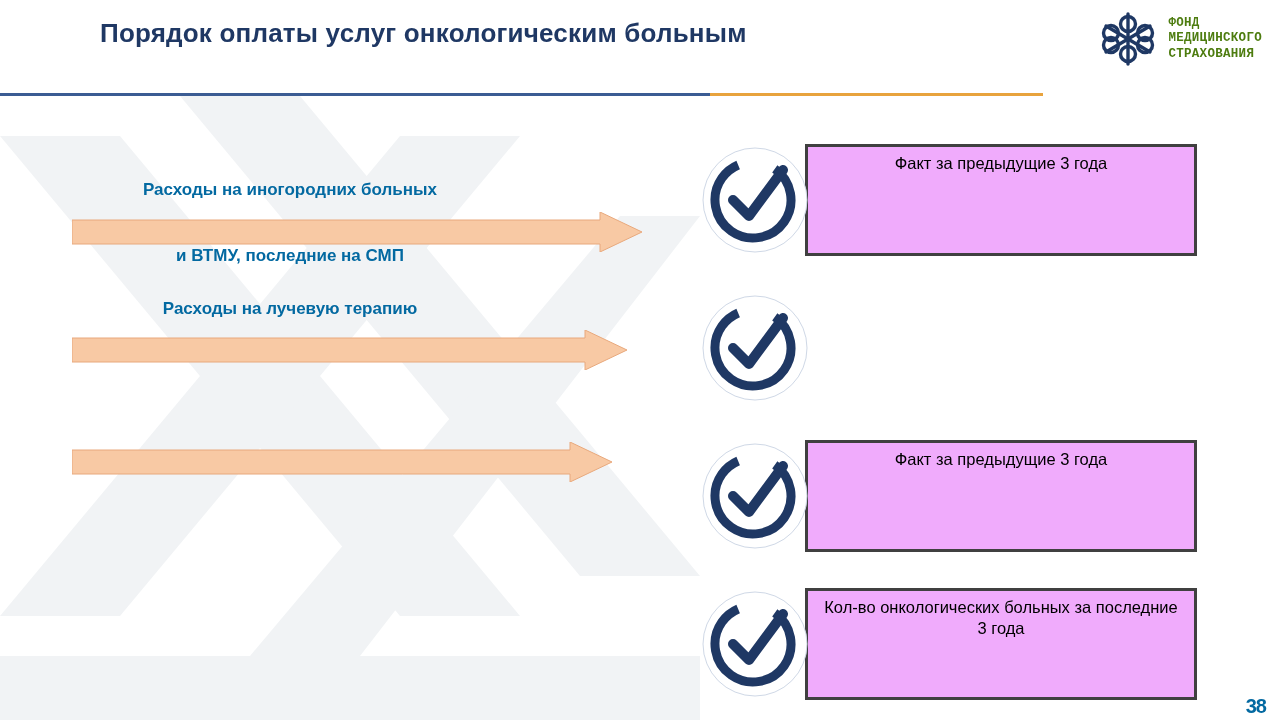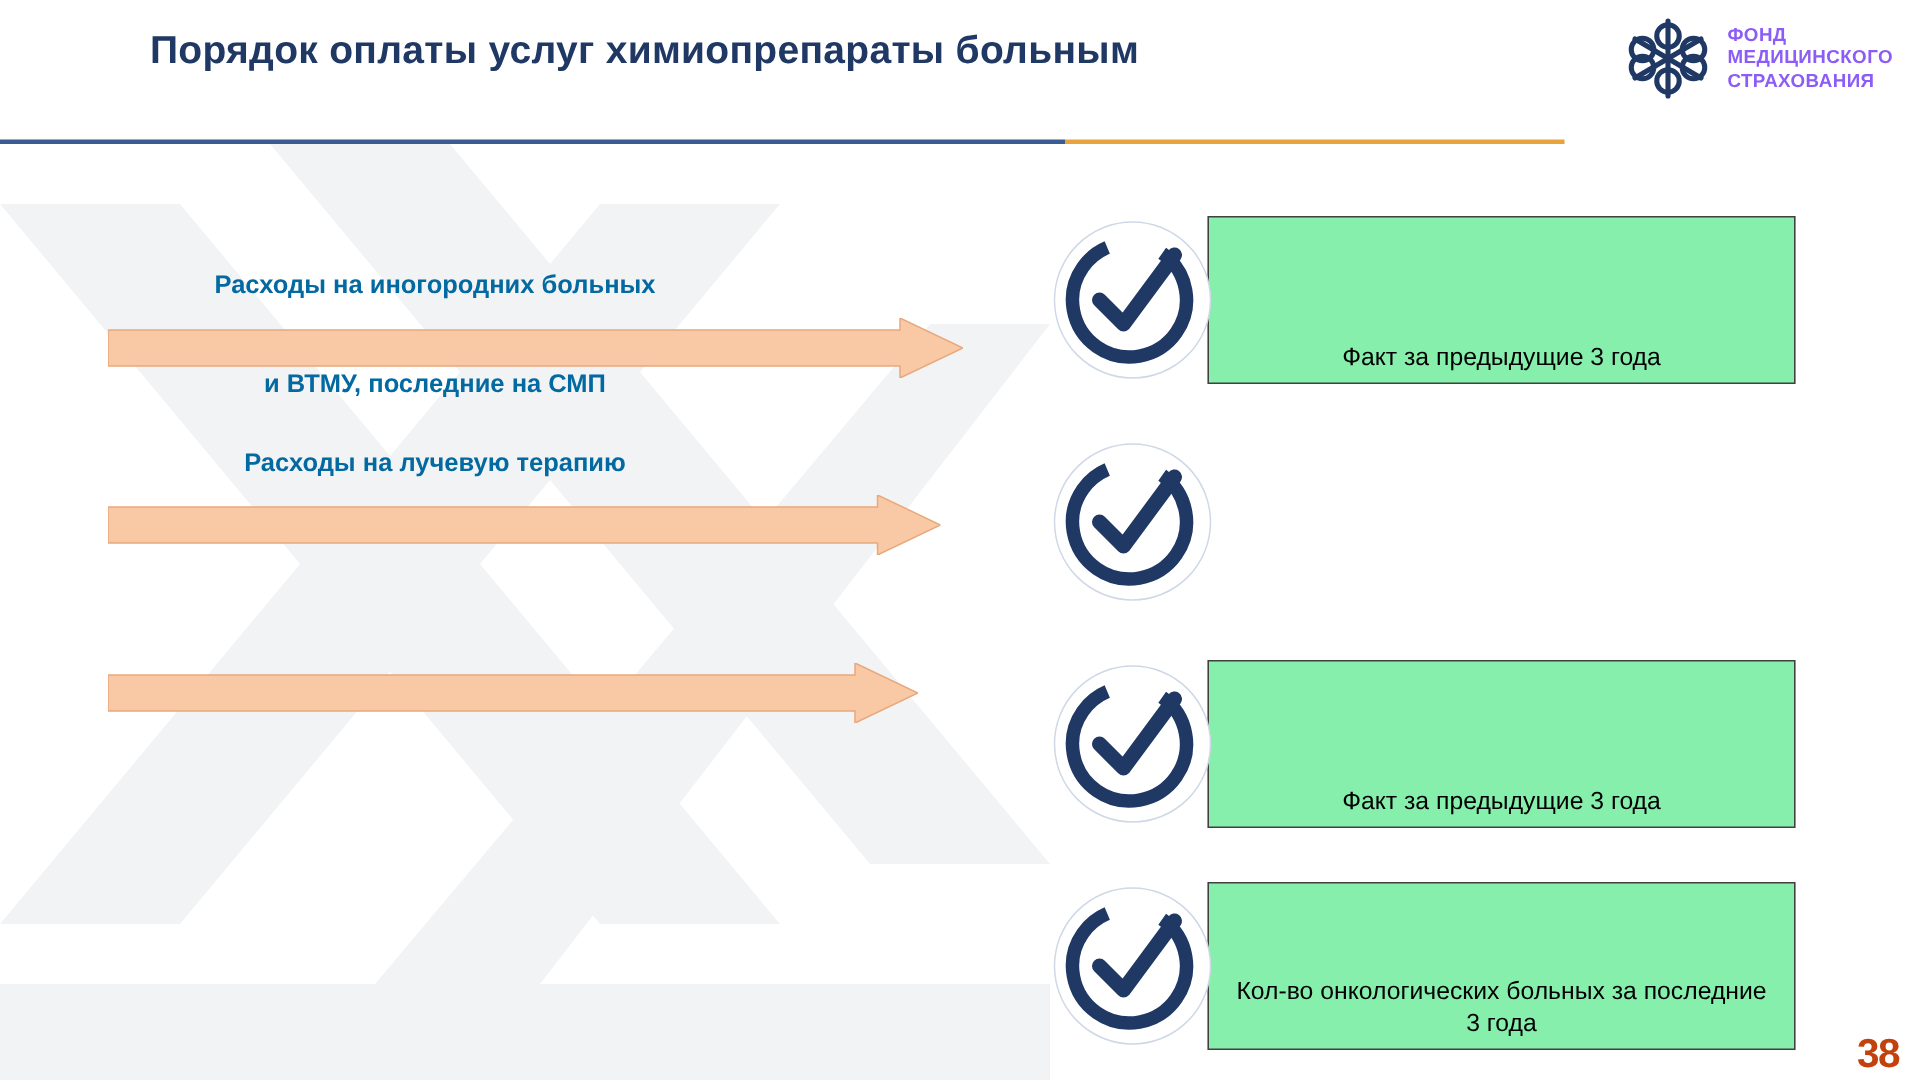--- a/index.html
+++ b/index.html
@@ -59,26 +59,27 @@
   .logo {
     position: absolute;
     right: 18px;
     top: 8px;
     display: flex;
     align-items: center;
     gap: 10px;
   }
   .logo-mark { width: 60px; height: 62px; }
   .logo-text {
-    color: #8b5cf6;
+    color: #4d7c0f;
     font-size: 12.5px;
     font-weight: bold;
     line-height: 1.22;
     letter-spacing: 0.3px;
     text-transform: uppercase;
+    font-family: Liberation Mono, monospace;
   }
 
   
   .left-col {
     position: absolute;
     left: 0;
     top: 130px;
     width: 660px;
   }
   .left-item {
@@ -111,25 +112,25 @@
   .right-item {
     position: relative;
     height: 148px;
   }
   .box {
     position: absolute;
     left: 110px;
     top: 4px;
     width: 392px;
     height: 112px;
-    border: 1px solid #404040;
-    background: #86efac;
+    border: 3px solid #404040;
+    background: #f0abfc;
     box-sizing: border-box;
     display: flex;
-    align-items: flex-end;
+    align-items: flex-start;
     justify-content: center;
     text-align: center;
     padding: 6px 14px;
   }
   .box-text {
     color: #000000;
     font-size: 16.5px;
     line-height: 1.28;
   }
   .check-badge {
@@ -139,42 +140,42 @@
     width: 120px;
     height: 120px;
   }
   .check-badge svg { display: block; }
 
   
   .page-number {
     position: absolute;
     right: 14px;
     bottom: 2px;
-    font-size: 27px;
-    font-weight: bold;
-    color: #c2410c;
+    font-size: 20px;
+    font-weight: bold;
+    color: #0369a1;
     letter-spacing: -1px;
   }
 </style>
 </head>
 <body>
 
 <div class="bg-watermark">
   <svg width="700" height="624" viewBox="0 0 700 624" xmlns="http://www.w3.org/2000/svg">
     <g fill="#f1f3f5">
       <polygon points="0,40 120,40 520,520 400,520"></polygon>
       <polygon points="180,0 300,0 700,480 580,480"></polygon>
       <polygon points="400,40 520,40 120,520 0,520"></polygon>
       <polygon points="620,120 700,120 360,560 250,560"></polygon>
       <rect x="0" y="560" width="700" height="64"></rect>
     </g>
   </svg>
 </div>
 
-<div class="slide-title">Порядок оплаты услуг химиопрепараты больным</div>
+<div class="slide-title">Порядок оплаты услуг онкологическим больным</div>
 <div class="header-rule-blue"></div>
 <div class="header-rule-orange"></div>
 
 <div class="logo">
   <span class="logo-mark">
     <svg width="60" height="62" viewBox="0 0 60 62" xmlns="http://www.w3.org/2000/svg">
       <g fill="none" stroke="#1F3864" stroke-width="3.4" stroke-linecap="round">
         <path d="M30 6 L30 56"></path>
         <path d="M8 18 L52 44"></path>
         <path d="M8 44 L52 18"></path>

